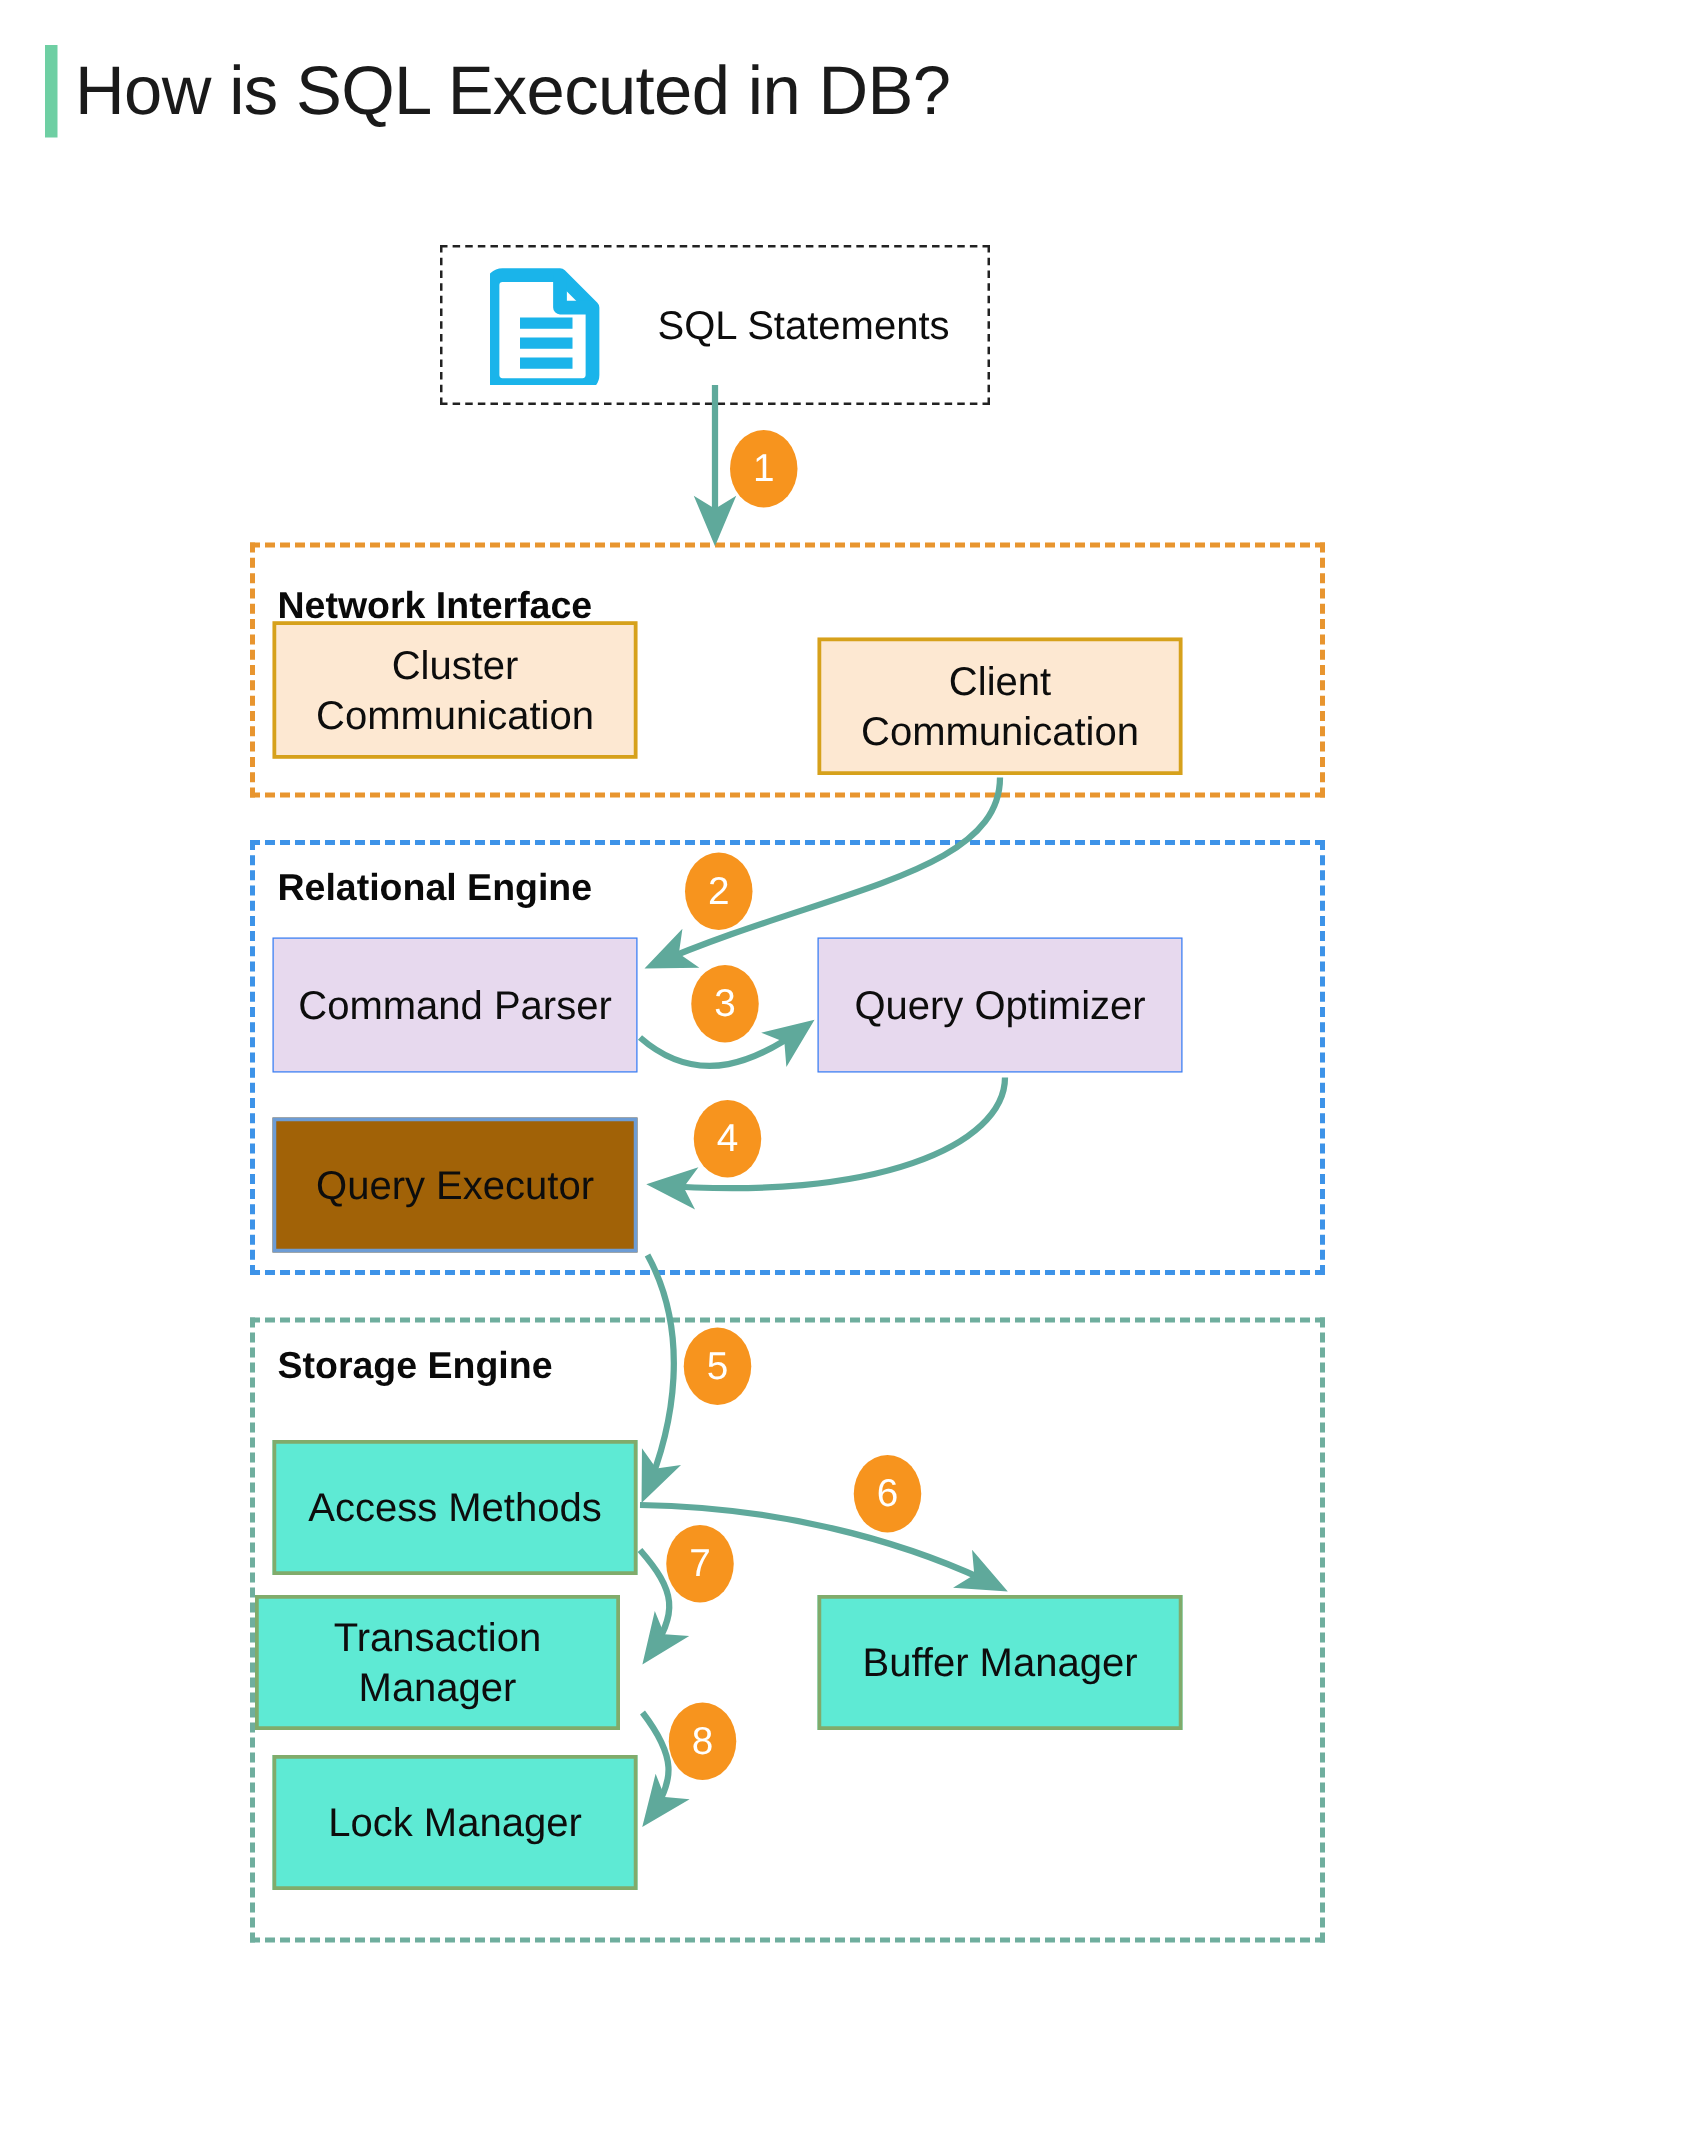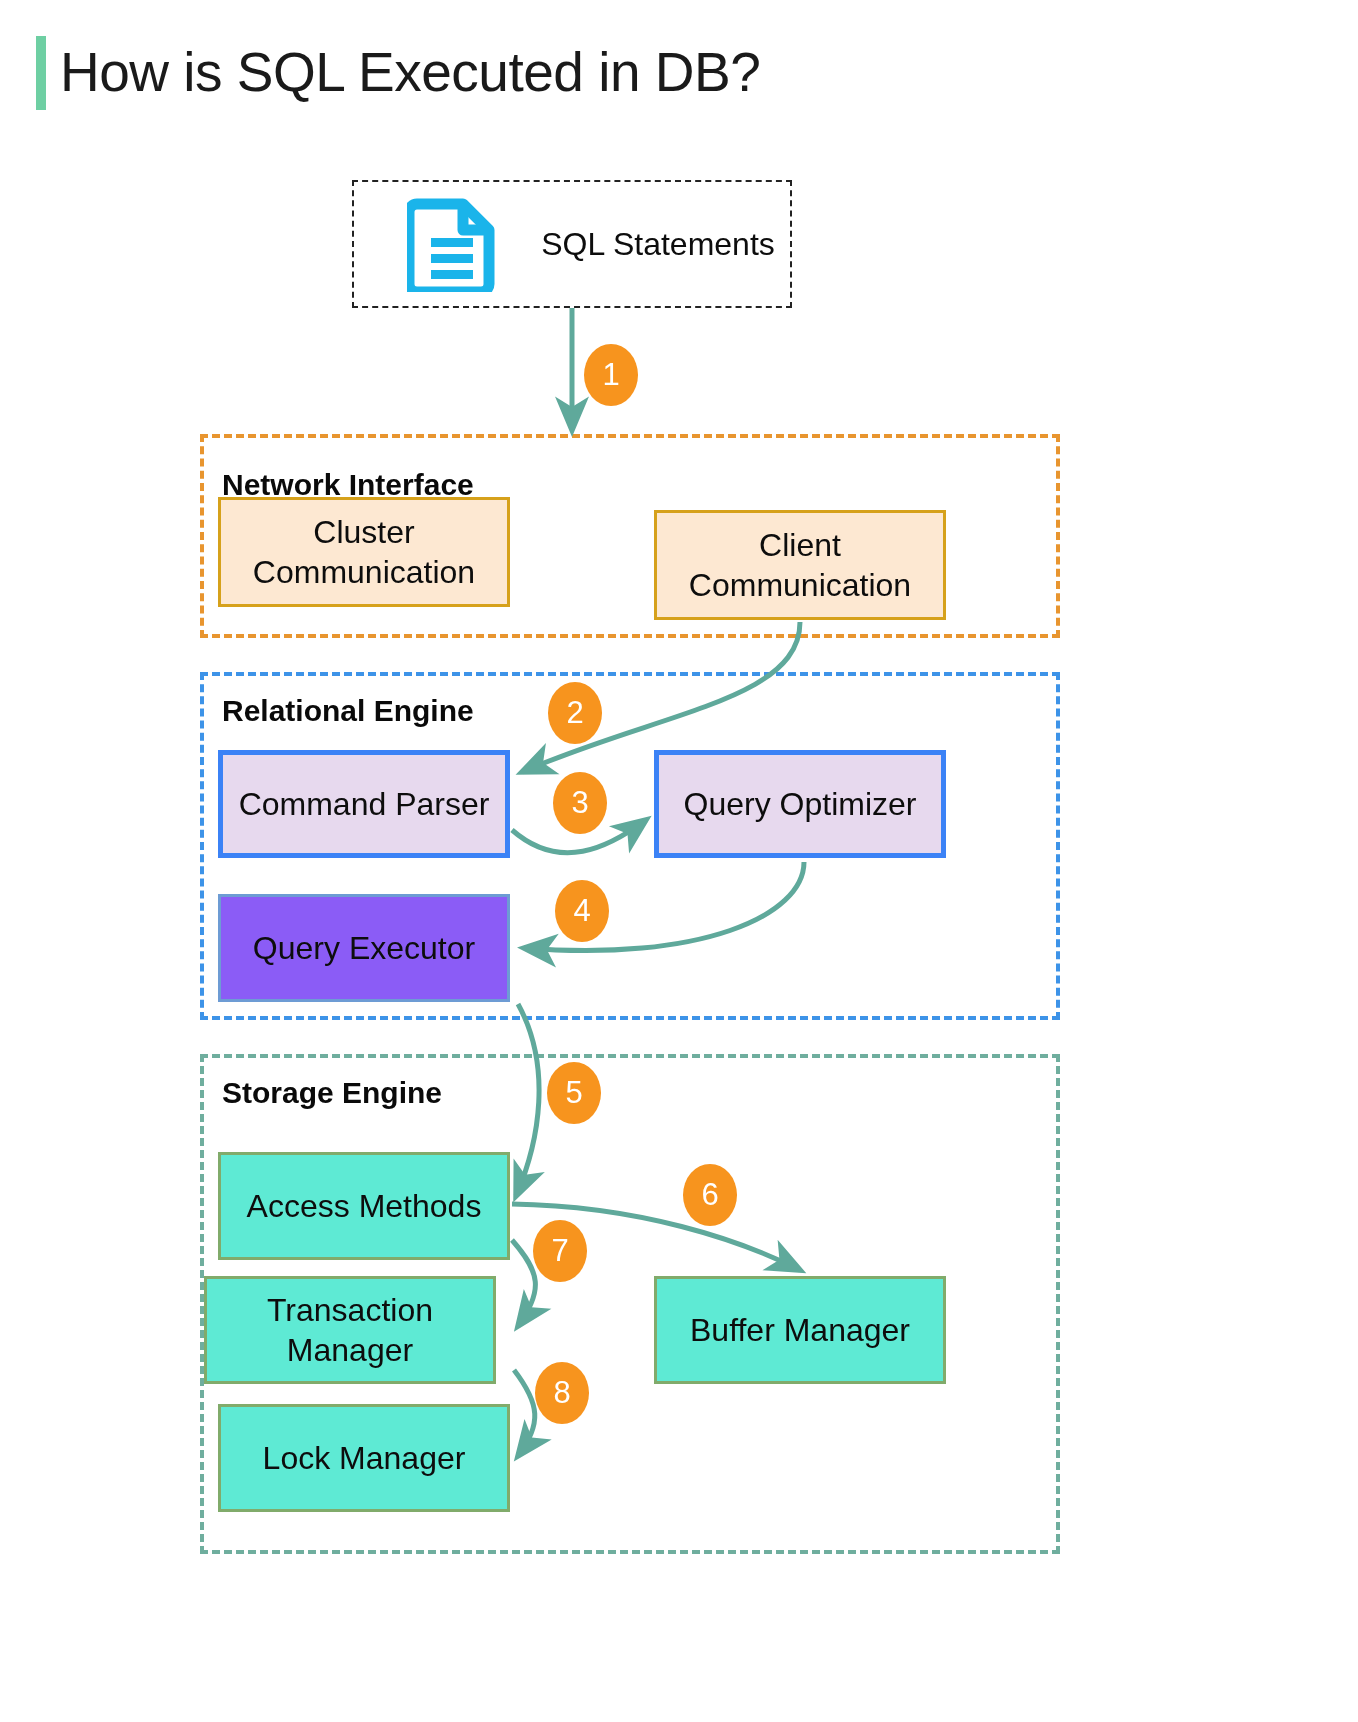--- a/index.html
+++ b/index.html
@@ -100,22 +100,22 @@
   #sql-doc-icon { margin-left: 38px; width: 92px; height: 96px; flex: none; }
   #sql-source-label {
     margin-left: 42px;
     font-size: 32px;
     color: #0d0d0d;
     white-space: nowrap;
   }
 
   
   .fill-orange { background: #fde8d2; border: 3px solid #d6a11b; }
-  .fill-purple { background: #e7d9ee; border: 5px solid #3b82f6; }
-  .fill-blue   { background: #8b5cf6; border: 3px solid #6d9cd4; }
+  .fill-purple { background: #e7d9ee; border: 1px solid #3b82f6; }
+  .fill-blue   { background: #a16207; border: 3px solid #6d9cd4; }
   .fill-green  { background: #5eead4; border: 3px solid #81ab6b; }
 
   
   #arrow-layer {
     position: absolute;
     left: 0; top: 0;
     width: 1358px; height: 1722px;
     pointer-events: none;
   }
 
@@ -138,21 +138,21 @@
 <body>
 
 <div id="canvas">
 
   <div id="header">
     <div id="title-accent-bar"></div>
     <div id="page-title">How is SQL Executed in DB?</div>
 
   </div>
 
-  <div id="sql-source-box" style="left:352px; top:180px; width:440px; height:128px;justify-content:center;">
+  <div id="sql-source-box" style="left:352px; top:196px; width:440px; height:128px;">
     <svg id="sql-doc-icon" viewBox="0 0 92 96">
       <path d="M10 8 h46 l26 26 v54 a8 8 0 0 1 -8 8 h-64 a8 8 0 0 1 -8 -8 v-72 a8 8 0 0 1 8 -8 z" fill="#ffffff" stroke="#1ab4ea" stroke-width="11" stroke-linejoin="round"></path>
       <path d="M56 8 v26 h26" fill="none" stroke="#1ab4ea" stroke-width="11" stroke-linejoin="round"></path>
       <rect x="24" y="42" width="42" height="9" fill="#1ab4ea"></rect>
       <rect x="24" y="58" width="42" height="9" fill="#1ab4ea"></rect>
       <rect x="24" y="74" width="42" height="9" fill="#1ab4ea"></rect>
     </svg>
     <div id="sql-source-label">SQL Statements</div>
   </div>
 

